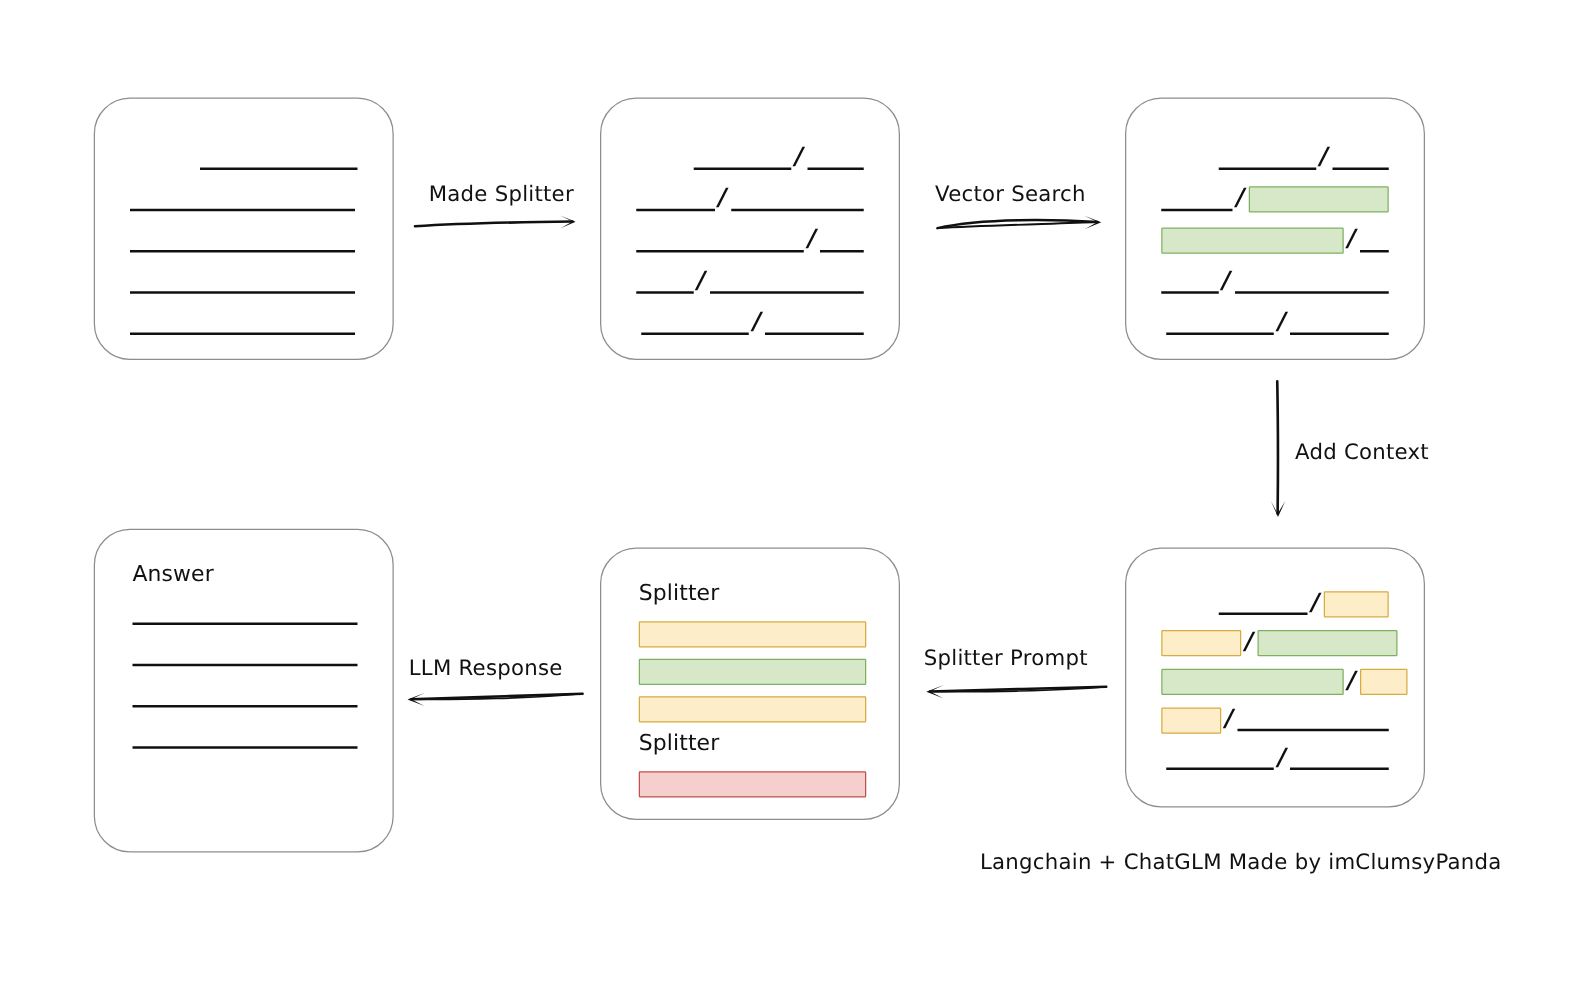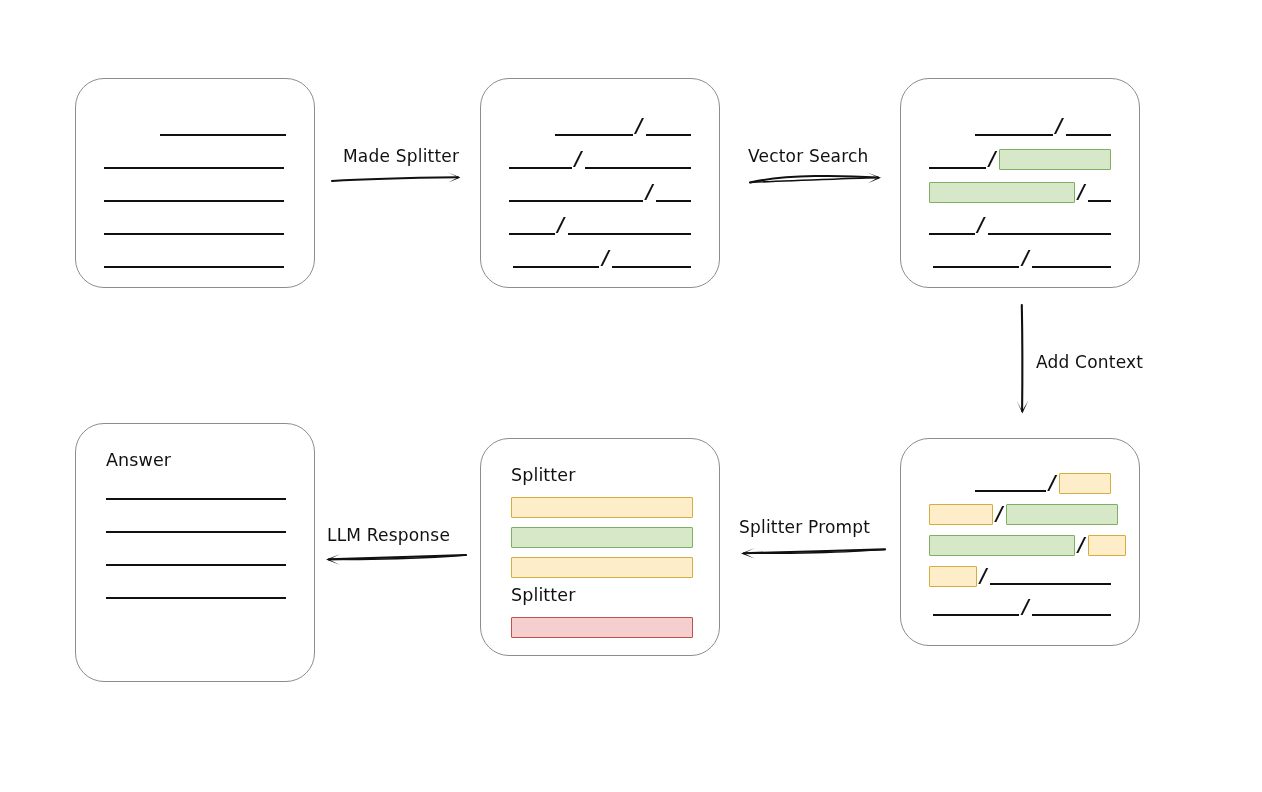--- a/index.html
+++ b/index.html
@@ -302,14 +302,15 @@
         </div>
         <div class="row tight">
           <span class="gap" style="width: 4px;"></span>
           <span class="seg-line" style="width: 92px;"></span>
           <span class="slash">/</span>
           <span class="seg-line" style="width: 84px;"></span>
         </div>
       </div>
   </div>
 
+  <div class="footer" style="left:784px; top:680px;">Langchain + ChatGLM Made by imClumsyPanda</div>
 
 </div>
 
 </body></html>

